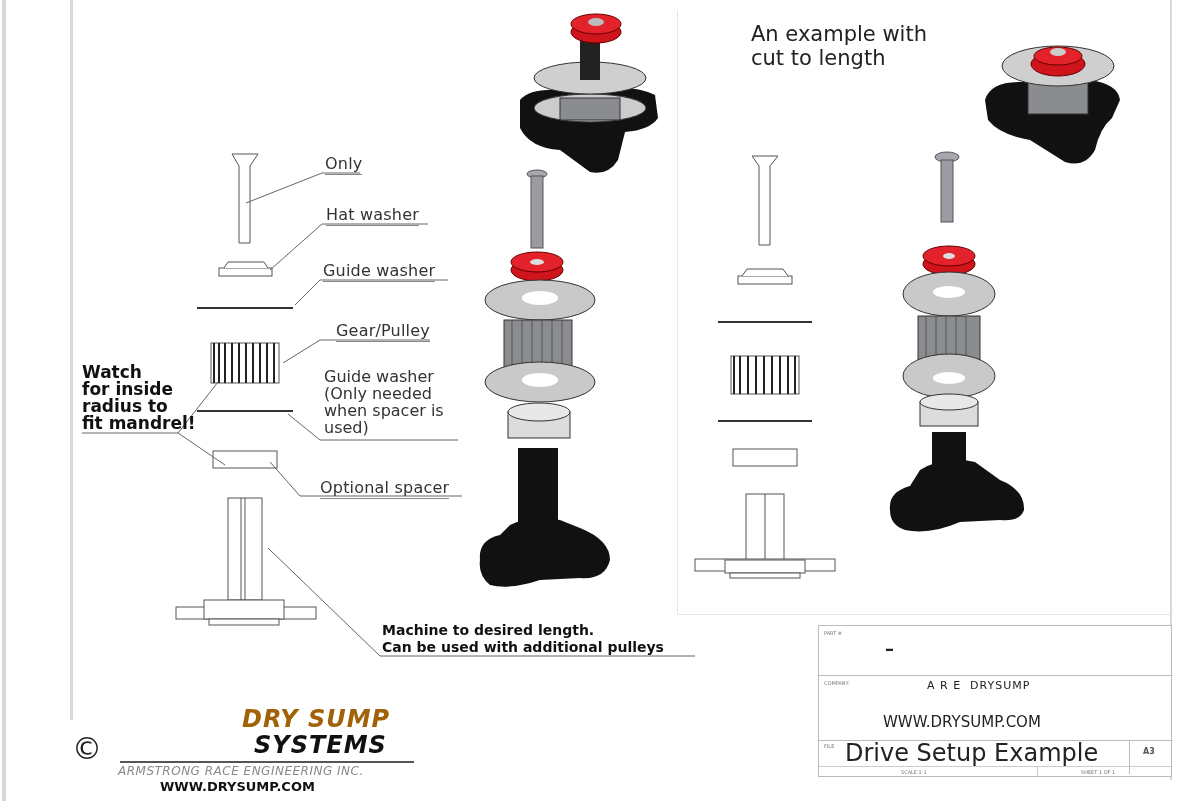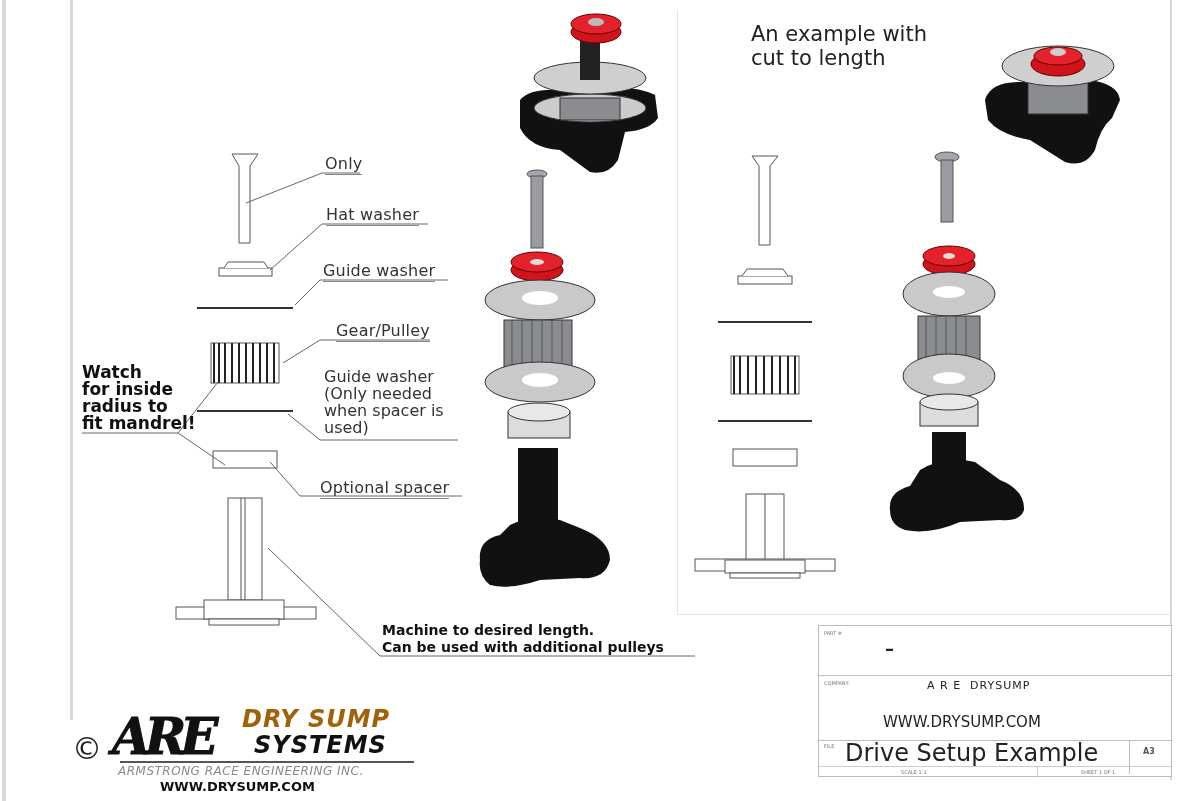--- a/index.html
+++ b/index.html
@@ -222,19 +222,18 @@
   </div>
   <div class="abs" style="left:0;top:140px;width:352px;height:10px;border-top:1px solid #ccc;">
     <span class="tb-small" style="left:82px;top:2px;">SCALE 1:1</span>
     <span class="abs" style="left:218px;top:0;width:1px;height:10px;background:#ccc;"></span>
     <span class="tb-small" style="left:262px;top:2px;">SHEET 1 OF 1</span>
   </div>
 </div>
 
 <div class="abs" style="left:70px;top:705px;width:350px;height:96px;">
   <span class="abs" style="left:2px;top:26px;font-size:30px;color:#222;">©</span>
-  <span class="abs" style="left:42px;top:2px;font-size:50px;font-style:italic;font-weight:bold;color:#111;letter-spacing:-6px;font-family:'DejaVu Serif',serif;-webkit-text-stroke:1px #111;">ARE</span>
   <span class="abs" style="left:172px;top:0px;font-size:24px;font-weight:bold;font-style:italic;color:#a16207;letter-spacing:1px;">DRY SUMP</span>
   <span class="abs" style="left:184px;top:26px;font-size:24px;font-weight:bold;font-style:italic;color:#111;letter-spacing:1px;">SYSTEMS</span>
   <span class="abs" style="left:50px;top:56px;width:294px;height:2px;background:#555;"></span>
   <span class="abs" style="left:48px;top:59px;font-size:12px;font-style:italic;color:#888;letter-spacing:0.5px;">ARMSTRONG RACE ENGINEERING INC.</span>
   <span class="abs" style="left:90px;top:74px;font-size:13px;font-weight:bold;color:#111;">WWW.DRYSUMP.COM</span>
 </div>
 
 </body></html>

